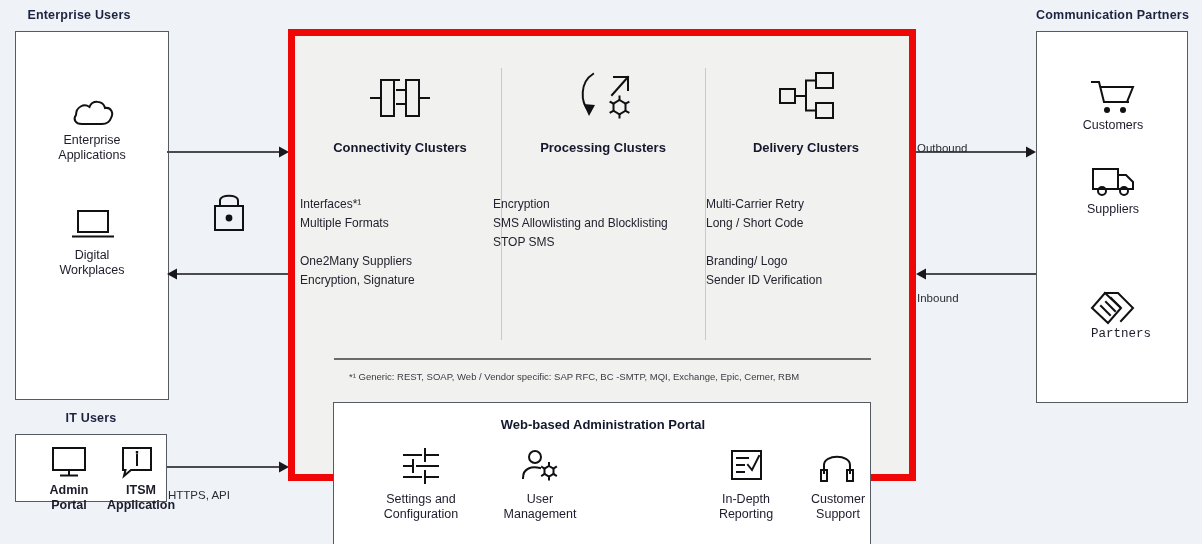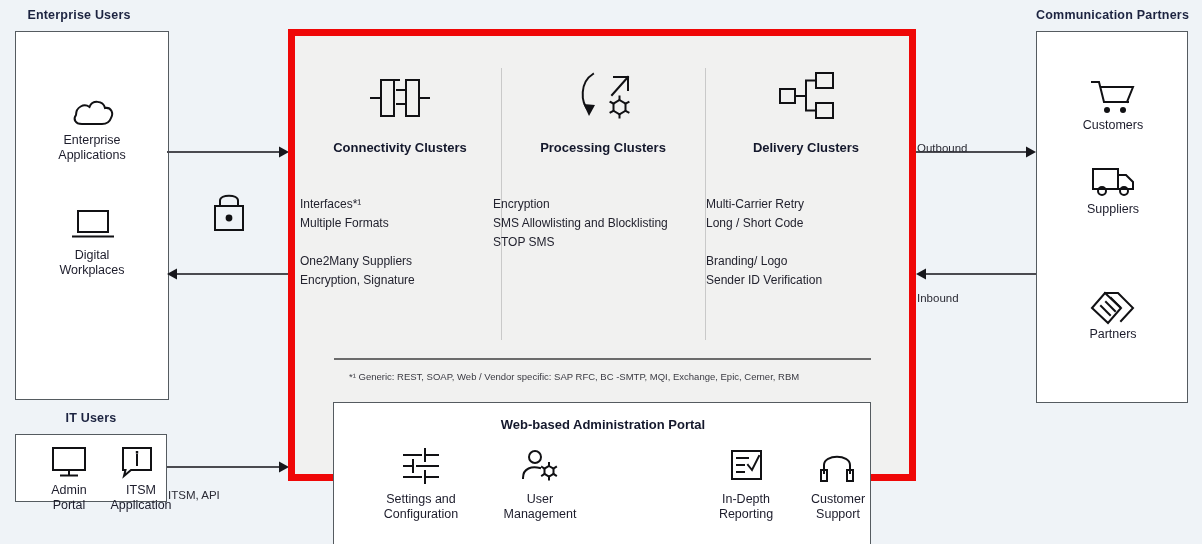--- a/index.html
+++ b/index.html
@@ -83,21 +83,21 @@
     </svg>
   </div>
   <div class="abs node-label" style="left:0;top:216px;width:152px;">
     <span>Digital</span><br>
     <span>Workplaces</span>
   </div>
 </div>
 
 <div class="abs panel-label" style="left:15px;top:411px;width:152px;">IT Users</div>
 
-<div class="abs white-box" style="left:15px;top:434px;width:152px;height:68px;">
+<div class="abs white-box" style="left:15px;top:434px;width:152px;height:68px;font-weight:bold;">
   <div class="abs" style="left:33px;top:10px;">
     <svg width="40" height="34" viewBox="0 0 40 34">
       <rect class="ico" x="4" y="3" width="32" height="22"></rect>
       <line class="ico" x1="20" y1="25" x2="20" y2="30"></line>
       <line class="ico" x1="12" y1="30.5" x2="28" y2="30.5"></line>
     </svg>
   </div>
   <div class="abs node-label" style="left:18px;top:48px;width:70px;">
     <span>Admin</span><br>
     <span>Portal</span>
@@ -128,21 +128,21 @@
     <path class="ico" d="M12 18 V12.5 C12 6 30 6 30 12.5 V18"></path>
     <rect class="ico" x="7" y="18" width="28" height="24"></rect>
     <circle class="ico-fill" cx="21" cy="30" r="3.4"></circle>
   </svg>
 </div>
 
 <svg class="abs" style="left:167px;top:461px;" width="124" height="14">
   <line x1="0" y1="6" x2="112" y2="6" stroke="#4a4a50" stroke-width="1.8"></line>
   <polygon points="112,0.5 122,6 112,11.5" fill="#17171c"></polygon>
 </svg>
-<div class="abs flow-label" style="left:168px;top:479px;width:120px;">ITSM, API</div>
+<div class="abs flow-label" style="left:168px;top:479px;width:120px;">HTTPS, API</div>
 
 <div class="abs red-frame" style="left:288px;top:29px;width:628px;height:452px;"></div>
 
 <div class="abs" style="left:367px;top:70px;">
   <svg width="66" height="56" viewBox="0 0 66 56">
     <rect class="ico" x="14" y="10" width="13" height="36"></rect>
     <line class="ico" x1="4" y1="28" x2="14" y2="28"></line>
     <line class="ico" x1="27" y1="10" x2="32" y2="10"></line>
     <rect class="ico" x="39" y="10" width="13" height="36"></rect>
     <line class="ico" x1="52" y1="28" x2="62" y2="28"></line>
@@ -315,14 +315,14 @@
 
   <div class="abs" style="left:53px;top:255px;">
     <svg width="46" height="42" viewBox="0 0 46 42">
       <polyline class="ico" points="2,21 15,6 31,21 18,36 2,21"></polyline>
       <polyline class="ico" points="15,6 28,6 43,21 31,34"></polyline>
       <line class="ico" x1="11" y1="19" x2="20" y2="28"></line>
       <line class="ico" x1="16" y1="15" x2="25" y2="24"></line>
       <line class="ico" x1="21" y1="11" x2="30" y2="20"></line>
     </svg>
   </div>
-  <div class="abs node-label" style="left:0;top:295px;width:152px;">Partners</div>
+  <div class="abs node-label" style="left:8px;top:295px;width:152px;font-family:Liberation Mono, monospace;">Partners</div>
 </div>
 
 </body></html>

